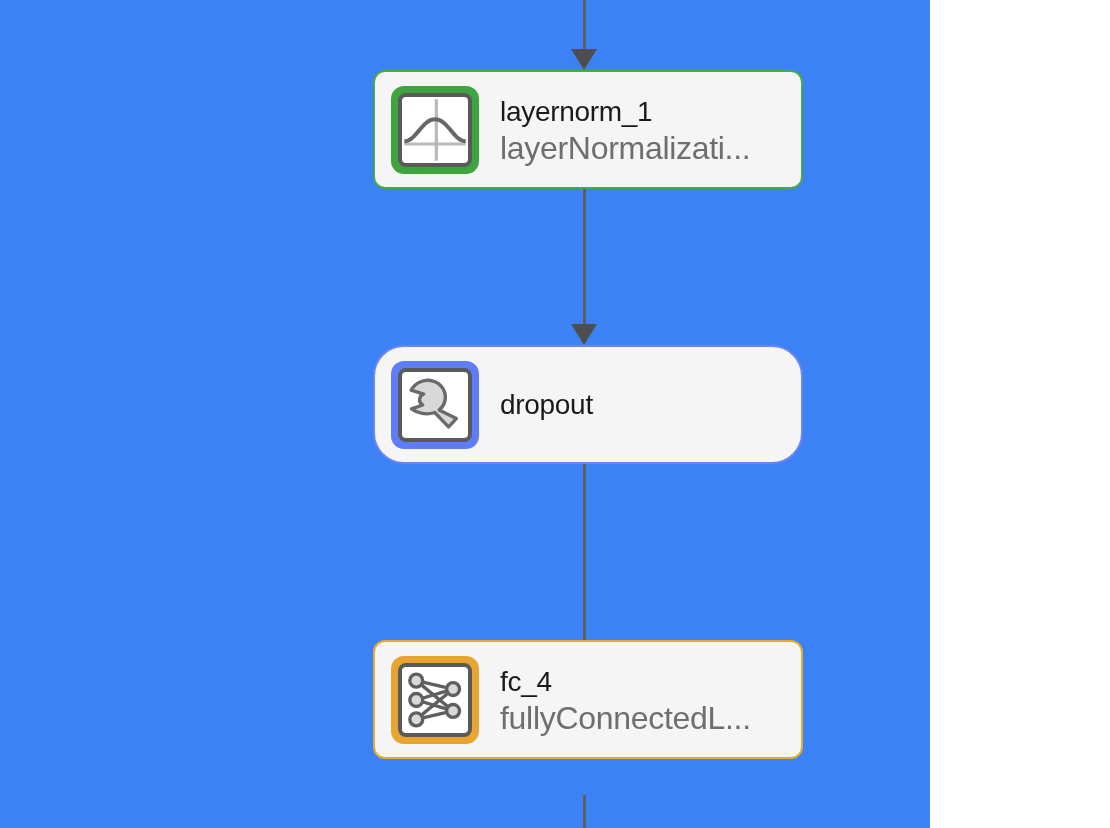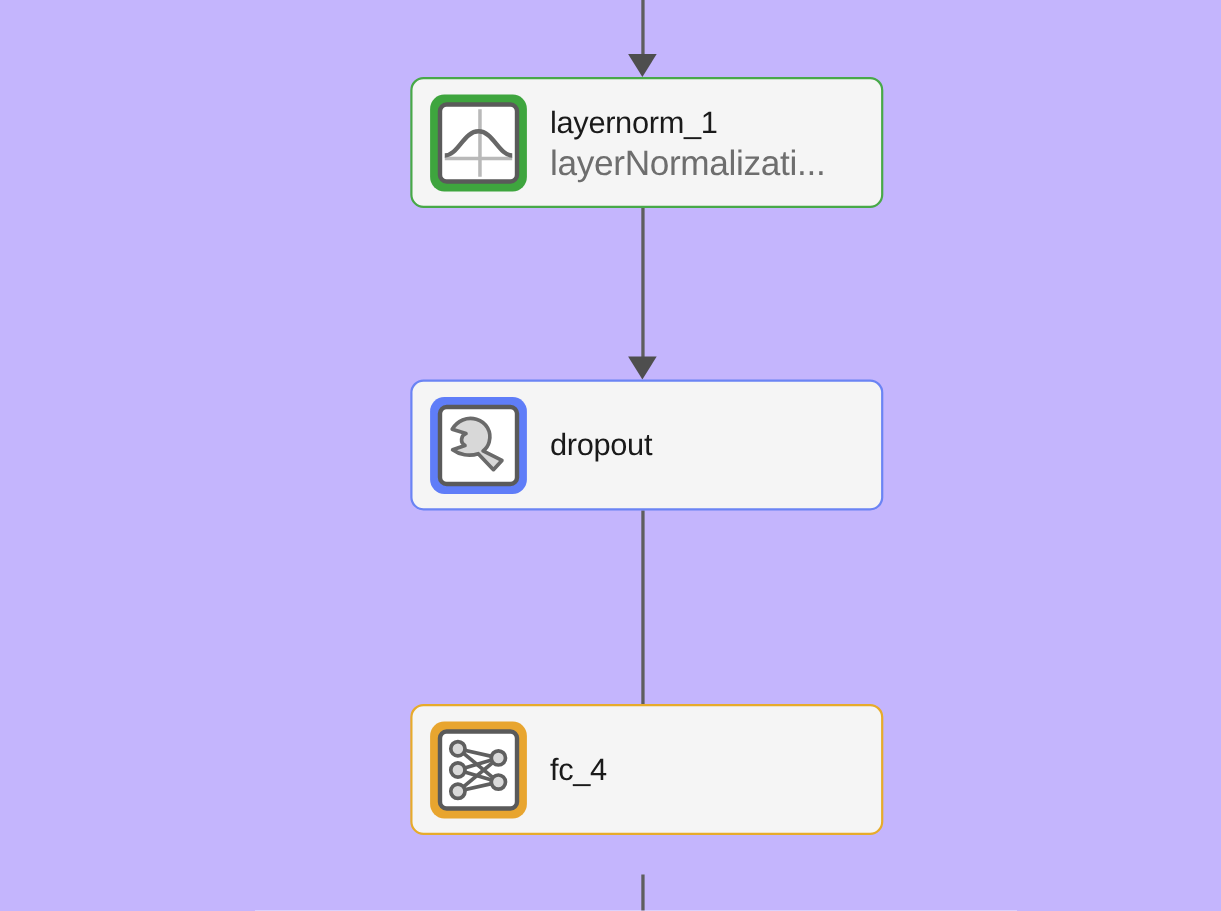--- a/index.html
+++ b/index.html
@@ -1,23 +1,23 @@
 <!DOCTYPE html>
 <html><head>
 <meta charset="utf-8">
 <style>
   * { margin: 0; padding: 0; box-sizing: border-box; }
   html, body { background: #ffffff; }
   body { font-family: "Liberation Sans", "DejaVu Sans", sans-serif; }
 
   .canvas {
     position: relative;
-    width: 1110px;
+    width: 930px;
     height: 828px;
-    background: #c4b5fd;
+    background: #3b82f6;
     overflow: hidden;
   }
 
   
   .connector {
     position: absolute;
     left: 583px;
     width: 3px;
     background: #5e5e5e;
   }
@@ -120,21 +120,21 @@
           <path d="M 1 32.5 C 10 32.5 14 16 24 16 C 34 16 38 32.5 47 32.5" fill="none" stroke="#676767" stroke-width="3"></path>
         </svg>
       </div>
     </div>
     <div class="node-text">
       <div class="node-title">layernorm_1</div>
       <div class="node-subtitle">layerNormalizati...</div>
     </div>
   </div>
 
-  <div class="node n2" style="border-color: rgb(107, 132, 244);">
+  <div class="node n2" style="border-color: rgb(107, 132, 244); border-radius: 31px;">
     <div class="icon-tile" style="background-color: rgb(95, 125, 248);">
       <div class="icon-inner">
         <svg width="62" height="62" viewBox="0 0 48 48">
           <path d="M 5.5 12.5
                    C 9 6.5 16 3.5 22.5 5.5
                    C 29.5 7.5 33.5 14.5 31.5 21.5
                    C 30.8 24.2 29.3 26.3 27.2 27.8
                    L 40.5 34.5
                    L 34.5 41
                    L 23.8 29.8
@@ -167,16 +167,17 @@
             <circle cx="9.5" cy="24" r="5"></circle>
             <circle cx="9.5" cy="39" r="5"></circle>
             <circle cx="38" cy="15.5" r="5"></circle>
             <circle cx="38" cy="32.5" r="5"></circle>
           </g>
         </svg>
       </div>
     </div>
     <div class="node-text">
       <div class="node-title">fc_4</div>
+      <div class="node-subtitle">fullyConnectedL...</div>
     </div>
   </div>
 
 </div>
 
 </body></html>

